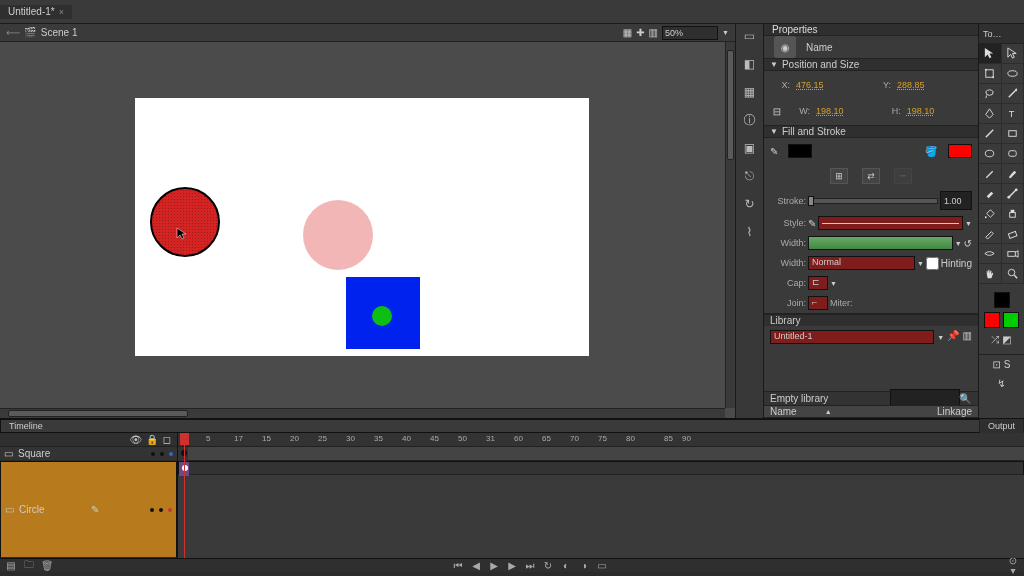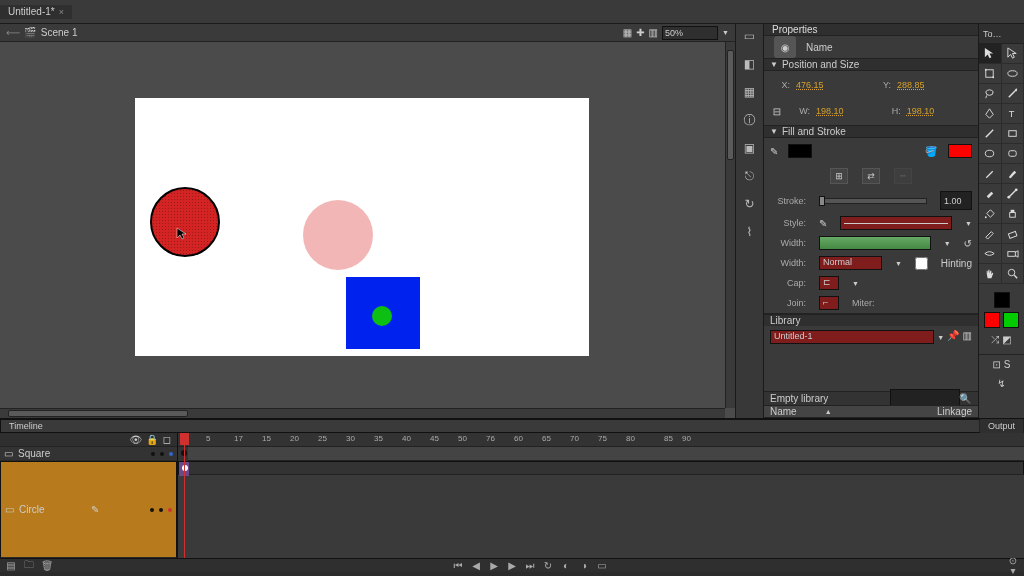--- a/index.html
+++ b/index.html
@@ -33,21 +33,21 @@
 .section-hd .tw { margin-right:4px; font-size:8px; }
 .vals { padding:4px 6px; display:flex; flex-wrap:wrap; }
 .vrow { width:50%; display:flex; align-items:center; height:20px; }
 .lbl { color:#aaa; width:20px; text-align:right; margin-right:6px; font-size:9px; }
 .val { color:#d8a028; font-size:9px; text-decoration:underline dotted; }
 .lockrow { display:flex; align-items:center; padding:2px 6px 4px 6px; gap:6px; }
 .fsrow { padding:6px; display:flex; align-items:center; gap:10px; }
 .swatch { width:24px; height:14px; border:1px solid #111; }
 .alignrow { padding:4px 6px; display:flex; align-items:center; justify-content:center; gap:14px; }
 .abtn { width:18px; height:16px; border:1px solid #555; background:#444; display:flex; align-items:center; justify-content:center; font-size:9px; }
-.proprow { padding:3px 6px; display:flex; align-items:center; gap:13px; }
+.proprow { padding:3px 6px; display:flex; align-items:center; gap:2px; }
 .proprow .plbl { width:36px; text-align:right; color:#aaa; font-size:9px; }
 .tinyinp { background:#222; border:1px solid #111; height:19px; color:#ccc; font-size:9px; padding:0 3px; }
 .sel { background:#7f1d1d; border:1px solid #111; height:14px; color:#ccc; font-size:9px; flex:1; padding:0 3px; }
 .slider { flex:1; height:6px; background:#555; border:1px solid #222; position:relative; }
 .slider .knob { position:absolute; left:-1px; top:-3px; width:6px; height:10px; background:#888; border:1px solid #111; }
 .library-hd { height:16px; background:#2f2f2f; border-top:1px solid #222; display:flex; align-items:center; padding:0 6px; font-size:10px; }
 .libsel { margin:4px 6px; display:flex; gap:3px; }
 .empty-lib-row { height:14px; background:#333; border-top:1px solid #222; display:flex; align-items:center; padding:0 6px; font-size:9px; color:#aaa; }
 .lib-cols { height:14px; background:#444; border-top:1px solid #222; border-bottom:1px solid #222; display:flex; align-items:center; padding:0 6px; font-size:9px; justify-content:space-between;gap:28px; }
 .tools { width:46px; background:#3a3a3a; border-left:1px solid #1a1a1a; display:flex; flex-direction:column; }
@@ -439,21 +439,21 @@
           <span class="tick" style="left: 28px;">5</span>
           <span class="tick" style="left: 56px;">17</span>
           <span class="tick" style="left: 84px;">15</span>
           <span class="tick" style="left: 112px;">20</span>
           <span class="tick" style="left: 140px;">25</span>
           <span class="tick" style="left: 168px;">30</span>
           <span class="tick" style="left: 196px;">35</span>
           <span class="tick" style="left: 224px;">40</span>
           <span class="tick" style="left: 252px;">45</span>
           <span class="tick" style="left: 280px;">50</span>
-          <span class="tick" style="left: 308px;">76</span>
+          <span class="tick" style="left: 308px;">31</span>
           <span class="tick" style="left: 336px;">60</span>
           <span class="tick" style="left: 364px;">65</span>
           <span class="tick" style="left: 392px;">70</span>
           <span class="tick" style="left: 420px;">75</span>
           <span class="tick" style="left: 448px;">80</span>
           <span class="tick" style="left: 476px; margin-left: 10px;">85</span>
           <span class="tick" style="left: 504px;">90</span>
         </div>
       <div class="track">
         <div class="selblk" style="left:0;width:10px;background:#333"></div>

